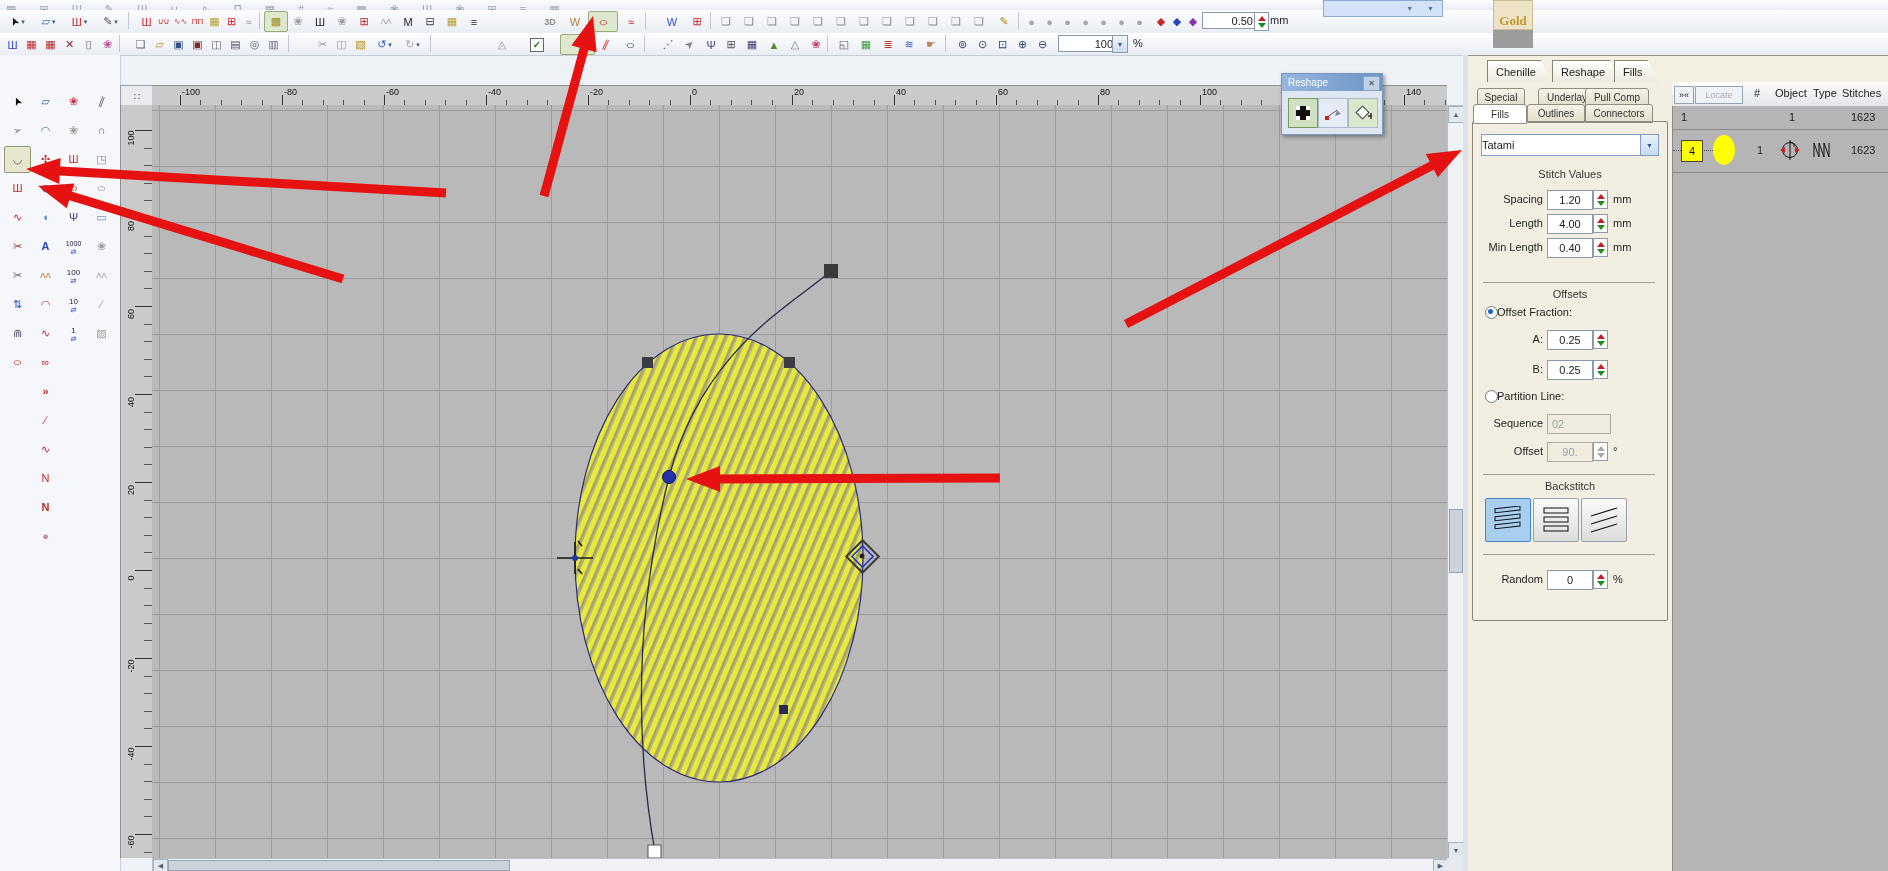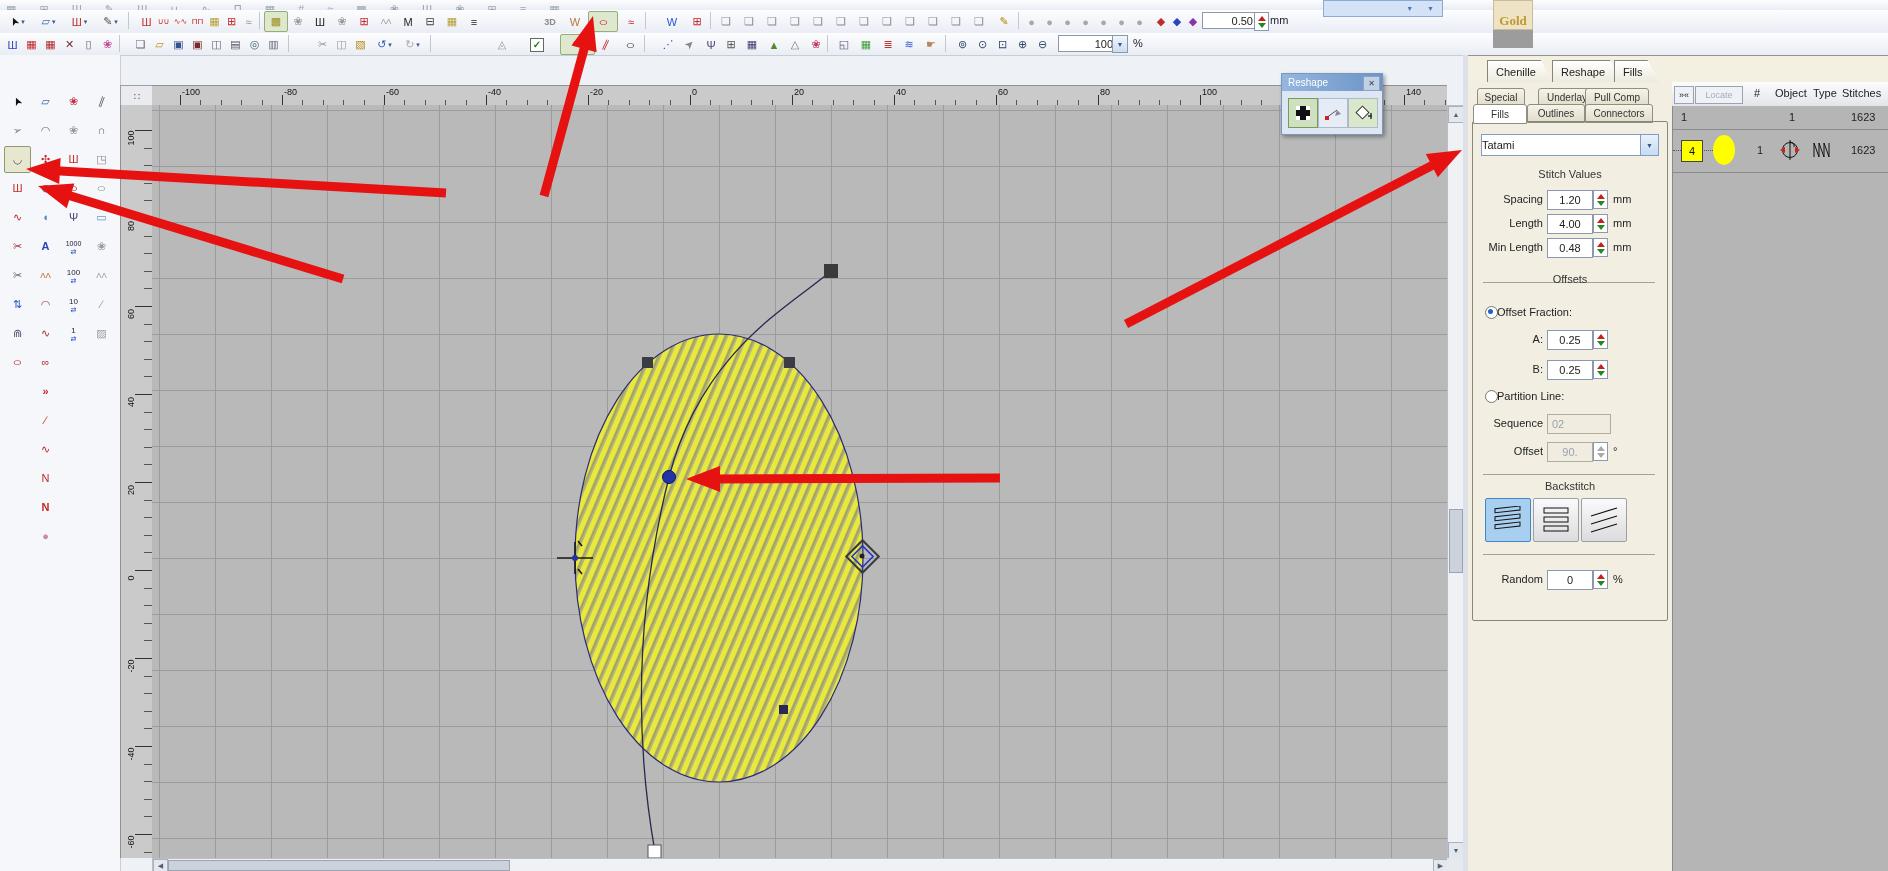--- a/index.html
+++ b/index.html
@@ -703,30 +703,30 @@
       <span class="plab">Length</span>
       <span class="pbox">4.00</span>
       <span class="pspin spin">
           <span class="tri-u"></span>
           <span class="tri-d"></span>
         </span>
       <span class="punit">mm</span>
     </div>
     <div class="prow" style="top:116px">
       <span class="plab">Min Length</span>
-      <span class="pbox">0.48</span>
+      <span class="pbox">0.40</span>
       <span class="pspin spin">
           <span class="tri-u"></span>
           <span class="tri-d"></span>
         </span>
       <span class="punit">mm</span>
     </div>
 
     <div class="psep" style="top:160px"></div>
-    <div class="ptitle" style="top:151px">Offsets</div>
+    <div class="ptitle" style="top:166px">Offsets</div>
 
     <div class="prow" style="top:184px">
       <span class="radio on"></span>
       <span class="rlab">Offset Fraction:</span>
     </div>
     <div class="prow" style="top:208px">
       <span class="plab">A:</span>
       <span class="pbox">0.25</span>
       <span class="pspin spin">
           <span class="tri-u"></span>

